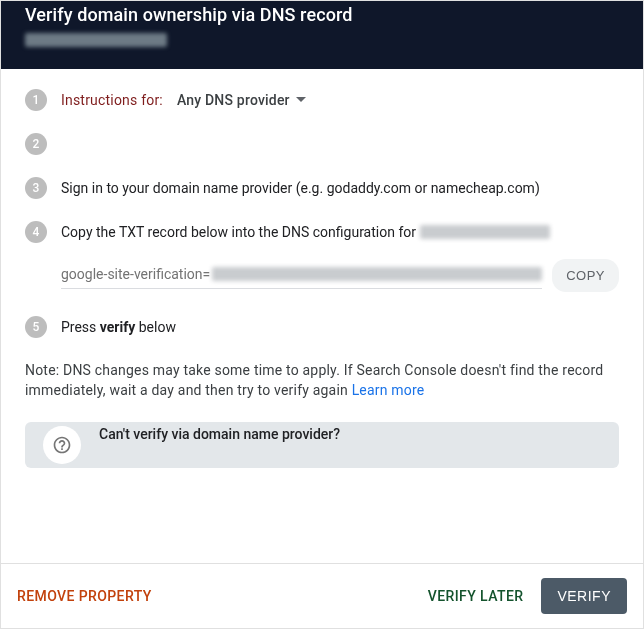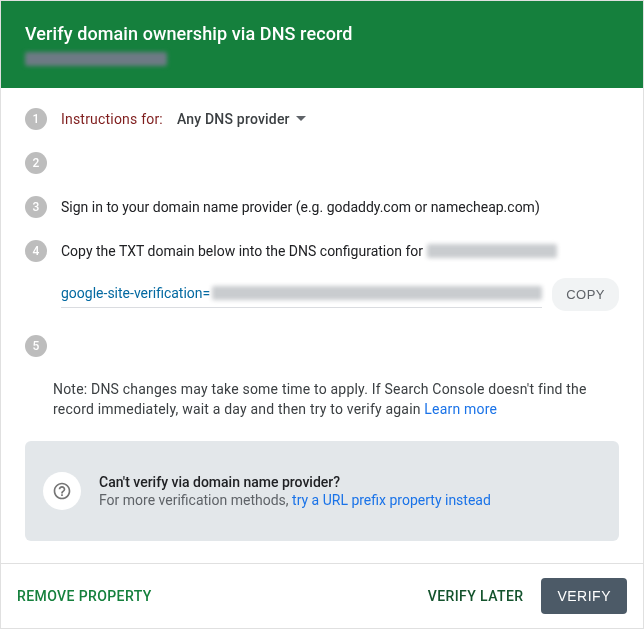--- a/index.html
+++ b/index.html
@@ -6,23 +6,23 @@
   body {
     font-family: Roboto, Arial, sans-serif;
     background: #fff;
     width: 644px;
     height: 629px;
     overflow: hidden;
     position: relative;
     border: 1px solid #e0e0e0;
   }
   .header {
-    background: #15803d;
+    background: #0f172a;
     color: #fff;
-    padding: 22px 24px 22px 24px;
+    padding: 3px 24px 22px 24px;
   }
   .header .title {
     font-size: 18px;
     font-weight: 500;
     letter-spacing: .1px;
   }
   .header .subtitle-blur {
     margin-top: 8px;
     width: 142px;
     height: 14px;
@@ -83,21 +83,21 @@
     display: flex;
     align-items: center;
     margin: 0 0 24px 36px;
   }
   .txtbox {
     flex: 1;
     border: none;
     border-bottom: 1px solid #dadce0;
     padding: 4px 0 6px 0;
     font-size: 14px;
-    color: #0369a1;
+    color: #737373;
     display: flex;
     align-items: center;
     min-width: 0;
   }
   .txtbox .prefix { white-space: nowrap; }
   .copy-btn {
     background: #f1f3f4;
     border: none;
     color: #5f6368;
     font-size: 13px;
@@ -107,29 +107,28 @@
     margin-left: 10px;
     cursor: pointer;
     border-radius: 14px;
   }
   .note {
     color: #3c4043;
     font-size: 14px;
     line-height: 20px;
     letter-spacing: .2px;
     margin-bottom: 22px;
-    margin-left: 28px;
   }
   .link-blue { color: #1a73e8; cursor: pointer; }
   .alt-box {
     background: #e3e7ea;
     border-radius: 6px;
-    padding: 31px 18px;
-    display: flex;
-    align-items: center;
+    padding: 4px 18px;
+    display: flex;
+    align-items: flex-start;
   }
   .alt-box .q-circle {
     width: 38px; height: 38px;
     background: #fff;
     border-radius: 50%;
     display: flex; align-items: center; justify-content: center;
     margin-right: 18px;
     flex: 0 0 38px;
   }
   .alt-box .q-circle svg path { fill: #757575; }
@@ -138,21 +137,21 @@
   .footer {
     position: absolute;
     bottom: 0; left: 0; right: 0;
     border-top: 1px solid #e0e0e0;
     display: flex;
     align-items: center;
     padding: 14px 16px;
     background: #fff;
   }
   .footer .remove {
-    color: #15803d;
+    color: #c2410c;
     font-weight: 500;
     letter-spacing: .4px;
     font-size: 14px;
     cursor: pointer;
   }
   .footer .spacer { flex: 1; }
   .footer .later {
     color: #14532d;
     font-weight: 500;
     letter-spacing: .4px;
@@ -203,52 +202,54 @@
   <div class="step">
     <div class="num">3</div>
     <div class="body">
       <span>Sign in to your domain name provider (e.g. godaddy.com or namecheap.com)</span>
     </div>
   </div>
 
   <div class="step" style="margin-bottom:16px;">
     <div class="num">4</div>
     <div class="body">
-      <span>Copy the TXT domain below into the DNS configuration for </span>
+      <span>Copy the TXT record below into the DNS configuration for </span>
       <span class="blurspan" style="width:130px;margin-left:4px;"></span>
     </div>
   </div>
 
   <div class="txtbox-row">
     <div class="txtbox">
       <span class="prefix">google-site-verification=</span>
       <span class="blurspan" style="flex:1;height:14px;margin-left:2px;"></span>
     </div>
     <button class="copy-btn">COPY</button>
   </div>
 
   <div class="step">
     <div class="num">5</div>
+    <div class="body">
+      <span>
+        <span>Press </span><span class="bold">verify</span><span> below</span>
+      </span>
+    </div>
   </div>
 
   <div class="note">
     <span>Note: DNS changes may take some time to apply. If Search Console doesn't find the record immediately, wait a day and then try to verify again </span><span class="link-blue">Learn more</span>
   </div>
 
   <div class="alt-box">
     <div class="q-circle">
       <svg width="20" height="20" viewBox="0 0 24 24">
           <path d="M11 18h2v-2h-2v2zm1-16C6.48 2 2 6.48 2 12s4.48 10 10 10 10-4.48 10-10S17.52 2 12 2zm0 18c-4.41 0-8-3.59-8-8s3.59-8 8-8 8 3.59 8 8-3.59 8-8 8zm0-14c-2.21 0-4 1.79-4 4h2c0-1.1.9-2 2-2s2 .9 2 2c0 2-3 1.75-3 5h2c0-2.25 3-2.5 3-5 0-2.21-1.79-4-4-4z"></path>
         </svg>
     </div>
     <div class="txt">
       <div class="t1">Can't verify via domain name provider?</div>
-      <div class="t2">
-        <span>For more verification methods, </span><span class="link-blue">try a URL prefix property instead</span>
-      </div>
     </div>
   </div>
 
 </div>
 
 <div class="footer">
   <span class="remove">REMOVE PROPERTY</span>
   <span class="spacer"></span>
   <span class="later">VERIFY LATER</span>
   <button class="verify">VERIFY</button>

